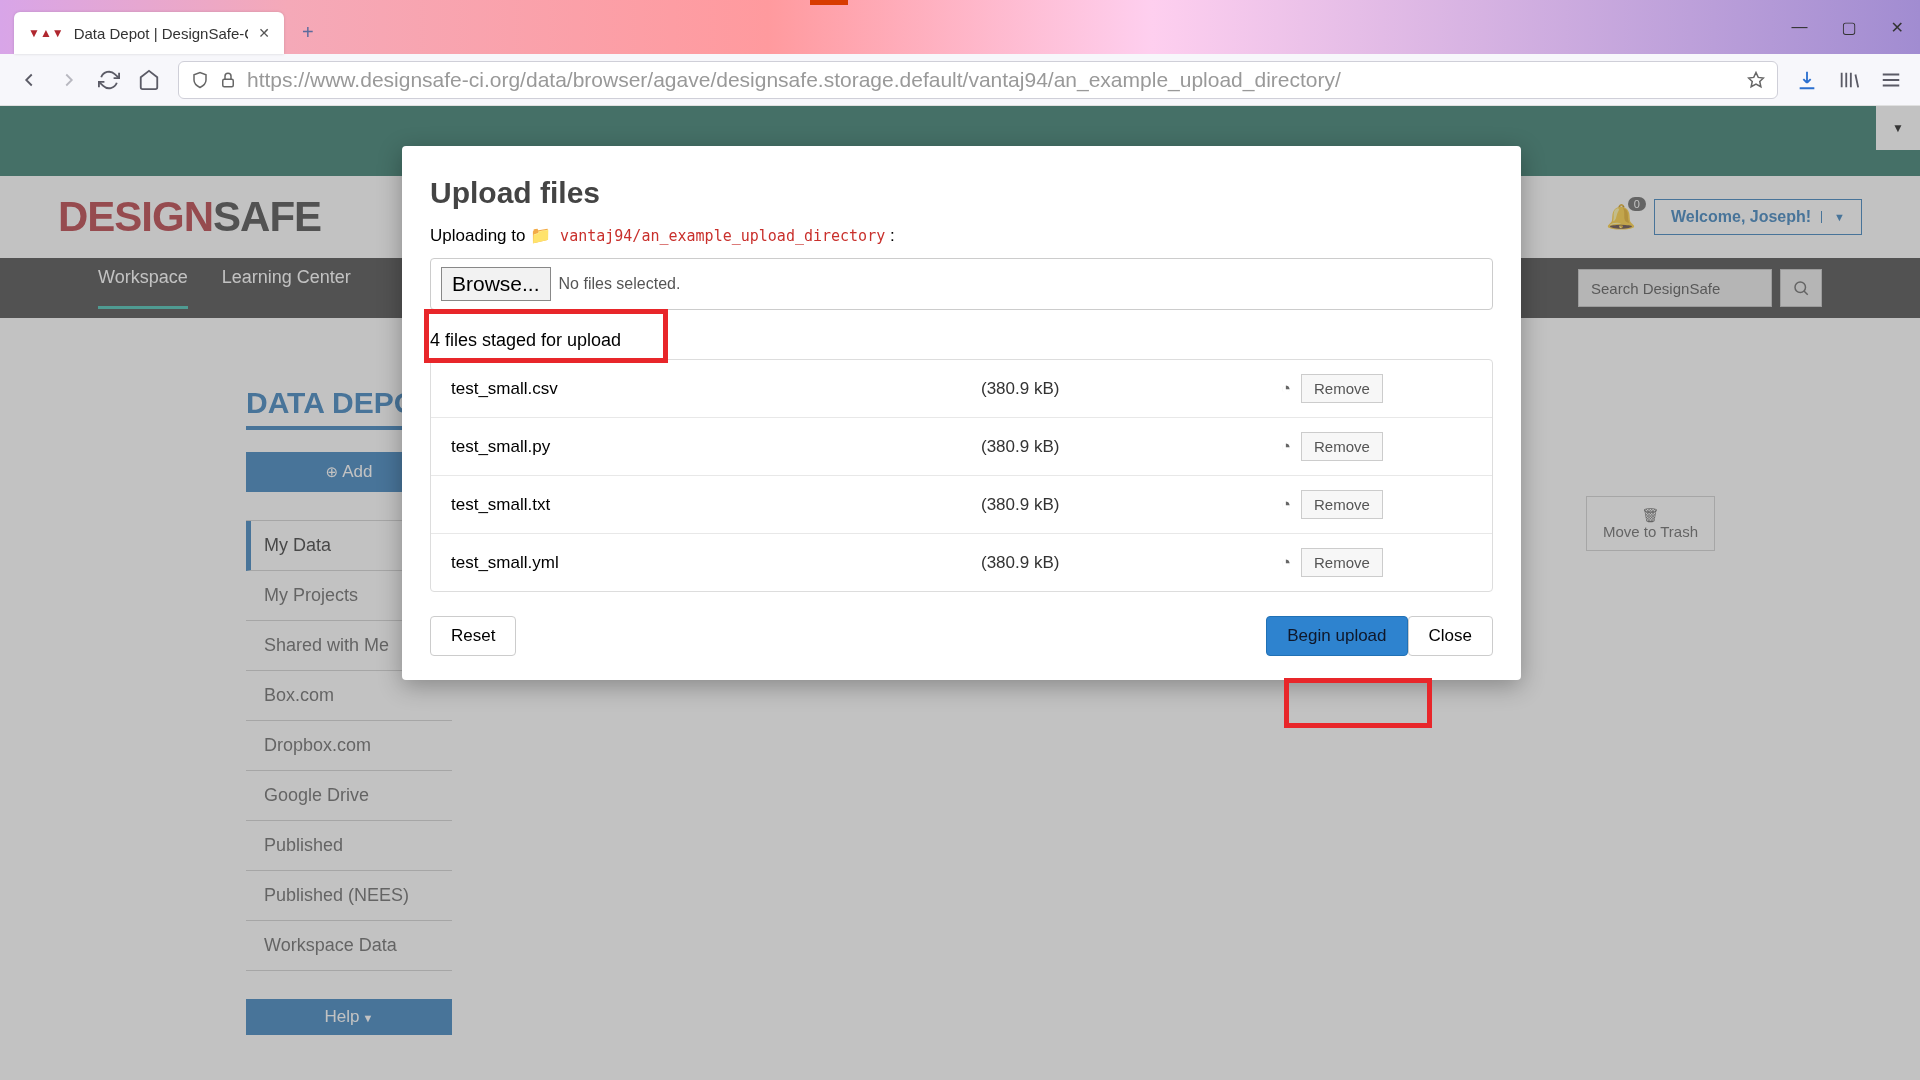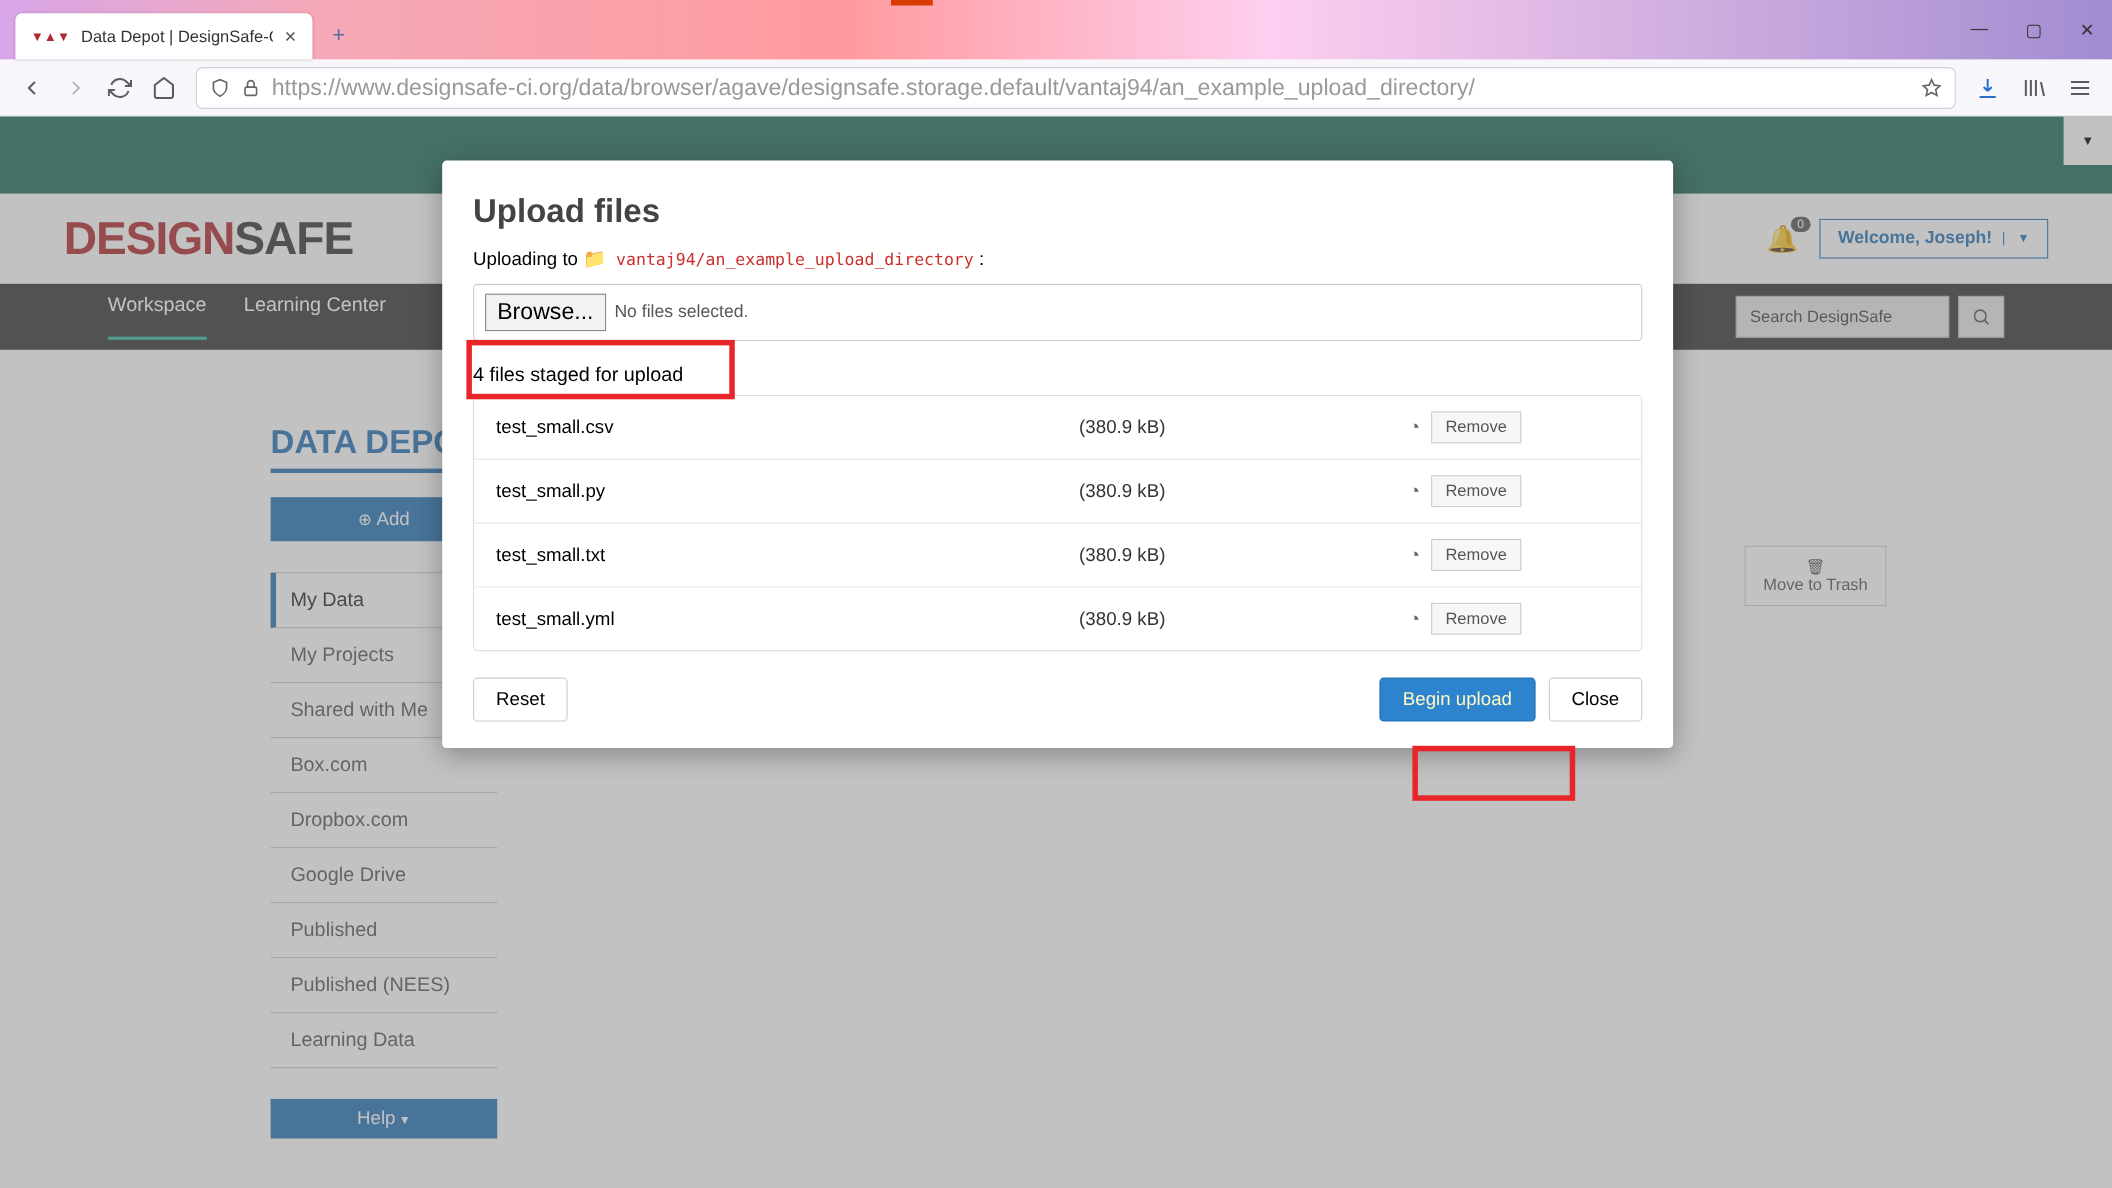--- a/index.html
+++ b/index.html
@@ -75,23 +75,23 @@
 .staged-label { font-size: 18px; margin-bottom: 8px; }
 .files-panel { border: 1px solid #ddd; border-radius: 4px; position: relative; }
 .file-list { max-height: 250px; overflow-y: scroll; }
 .file-row { display: flex; align-items: center; padding: 14px 20px; border-bottom: 1px solid #e8e8e8; font-size: 17px; }
 .file-row:last-child { border-bottom: none; }
 .fname { flex: 0 0 530px; }
 .fsize { flex: 0 0 260px; color: #333; }
 .fstatus { flex: 0 0 60px; color: #666; display:flex; justify-content:flex-end; padding-right:10px;}
 .remove-btn { background: #f7f7f7; border: 1px solid #ccc; padding: 5px 12px; font-size: 15px; color: #555; cursor: pointer; }
 
-.modal-footer { display: flex; margin-top: 24px; gap: 12px; }
+.modal-footer { display: flex; margin-top: 24px; gap: 0; }
 .btn { border: 1px solid #ccc; background: #fff; padding: 9px 20px; font-size: 17px; border-radius: 4px; cursor: pointer; }
-.btn-primary { background: #2e83cf; color: #fef9c3; border-color: #2171b5; }
+.btn-primary { background: #2e83cf; color: #0f172a; border-color: #2171b5; }
 .spacer { flex: 1; }
 
 
 .file-list::-webkit-scrollbar { width: 18px; }
 .file-list::-webkit-scrollbar-track { background: #f0f0f0; }
 .file-list::-webkit-scrollbar-thumb { background: #c0c0c0; }
 .file-list::-webkit-scrollbar-button { height: 18px; background: #e8e8e8; }
 
 svg.ic { width: 18px; height: 18px; }
 </style>
@@ -195,21 +195,21 @@
     <button class="add-btn"><span style="font-size:15px">⊕ </span><span>Add</span></button>
     <div class="side-list">
       <div class="side-item active">My Data</div>
       <div class="side-item">My Projects</div>
       <div class="side-item">Shared with Me</div>
       <div class="side-item">Box.com</div>
       <div class="side-item">Dropbox.com</div>
       <div class="side-item">Google Drive</div>
       <div class="side-item">Published</div>
       <div class="side-item">Published (NEES)</div>
-      <div class="side-item">Learning Data</div>
+      <div class="side-item">Workspace Data</div>
     </div>
     <button class="help-btn"><span>Help</span><span style="font-size:11px"> ▼</span></button>
   </div>
 
   <div class="move-trash">
     <div class="trash-icon">🗑</div>
     <div>Move to Trash</div>
   </div>
 </div>
 

